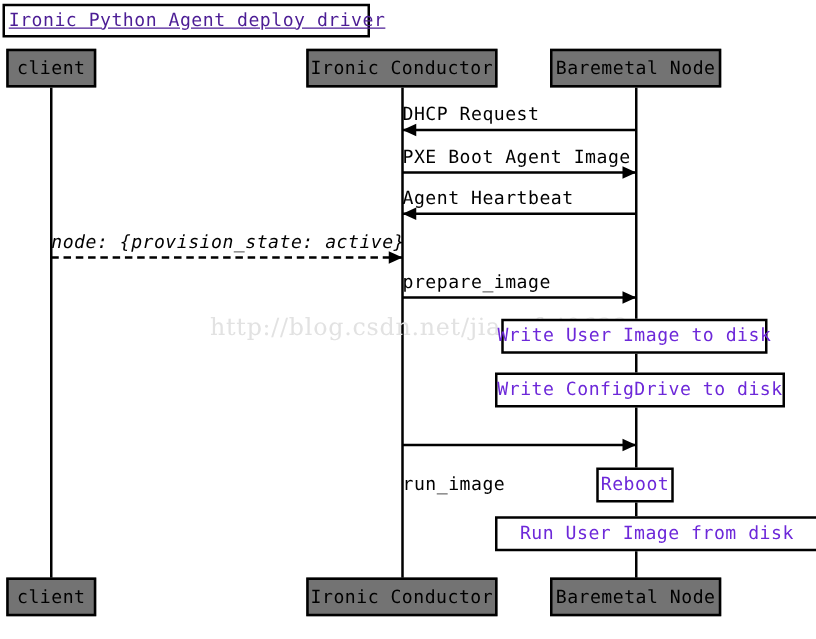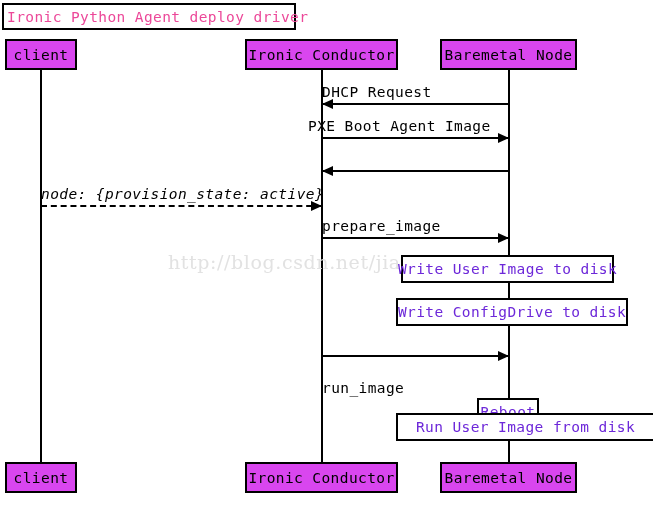--- a/index.html
+++ b/index.html
@@ -24,29 +24,30 @@
     border: 2px solid #000;
     box-sizing: border-box;
     background: #fff;
     display: flex;
     align-items: center;
     z-index: 40;
   }
   .title-text {
     font-size: 14.5px;
     letter-spacing: 0.4px;
-    color: #ec4899;
+    color: #4c1d95;
     padding-left: 3px;
     white-space: nowrap;
+    text-decoration: underline;
   }
   .actor-box {
     position: absolute;
     border: 2px solid #000;
     box-sizing: border-box;
-    background: #d946ef;
+    background: #737373;
     display: flex;
     align-items: center;
     justify-content: center;
     z-index: 30;
     height: 31px;
   }
   .actor-label {
     font-size: 14.5px;
     letter-spacing: 0.4px;
     color: #000;
@@ -141,24 +142,25 @@
     <span class="actor-label">Ironic Conductor</span>
   </div>
   <div class="actor-box" style="left:440px; top:39px; width:137px;">
     <span class="actor-label">Baremetal Node</span>
   </div>
 
   <div class="msg-label" style="left:322px; top:84px; width:187px;">DHCP Request</div>
   <div class="msg-line" style="left:322px; top:103px; width:187px;"></div>
   <div class="arrowhead left" style="left:322px; top:99px;"></div>
 
-  <div class="msg-label" style="left:308px; top:118px; width:198px;">PXE Boot Agent Image</div>
+  <div class="msg-label" style="left:322px; top:118px; width:198px;">PXE Boot Agent Image</div>
   <div class="msg-line" style="left:322px; top:137px; width:187px;"></div>
   <div class="arrowhead right" style="left:498px; top:133px;"></div>
 
+  <div class="msg-label" style="left:322px; top:151px; width:187px;">Agent Heartbeat</div>
   <div class="msg-line" style="left:322px; top:170px; width:187px;"></div>
   <div class="arrowhead left" style="left:322px; top:166px;"></div>
 
   <div class="msg-label" style="left:41px; top:186px; width:256px;font-style:italic;">node: {provision_state: active}</div>
   <div class="msg-line dashed" style="left:41px; top:205px; width:281px;"></div>
   <div class="arrowhead right" style="left:311px; top:201px;"></div>
 
   <div class="msg-label" style="left:322px; top:218px; width:187px;">prepare_image</div>
   <div class="msg-line" style="left:322px; top:237px; width:187px;"></div>
   <div class="arrowhead right" style="left:498px; top:233px;"></div>
@@ -168,21 +170,21 @@
   </div>
 
   <div class="note-box" style="left:396px; top:298px; width:232px; height:28px;">
     <span class="note-label">Write ConfigDrive to disk</span>
   </div>
 
   <div class="msg-label" style="left:322px; top:336px; width:187px;margin-top:44px;">run_image</div>
   <div class="msg-line" style="left:322px; top:355px; width:187px;"></div>
   <div class="arrowhead right" style="left:498px; top:351px;"></div>
 
-  <div class="note-box" style="left:477px; top:374px; width:62px; height:28px;margin-top:24px;">
+  <div class="note-box" style="left:477px; top:374px; width:62px; height:28px;">
     <span class="note-label">Reboot</span>
   </div>
 
   <div class="note-box" style="left:396px; top:413px; width:259px; height:28px;">
     <span class="note-label">Run User Image from disk</span>
   </div>
 
   <div class="actor-box" style="left:5px; top:462px; width:72px;">
     <span class="actor-label">client</span>
   </div>

